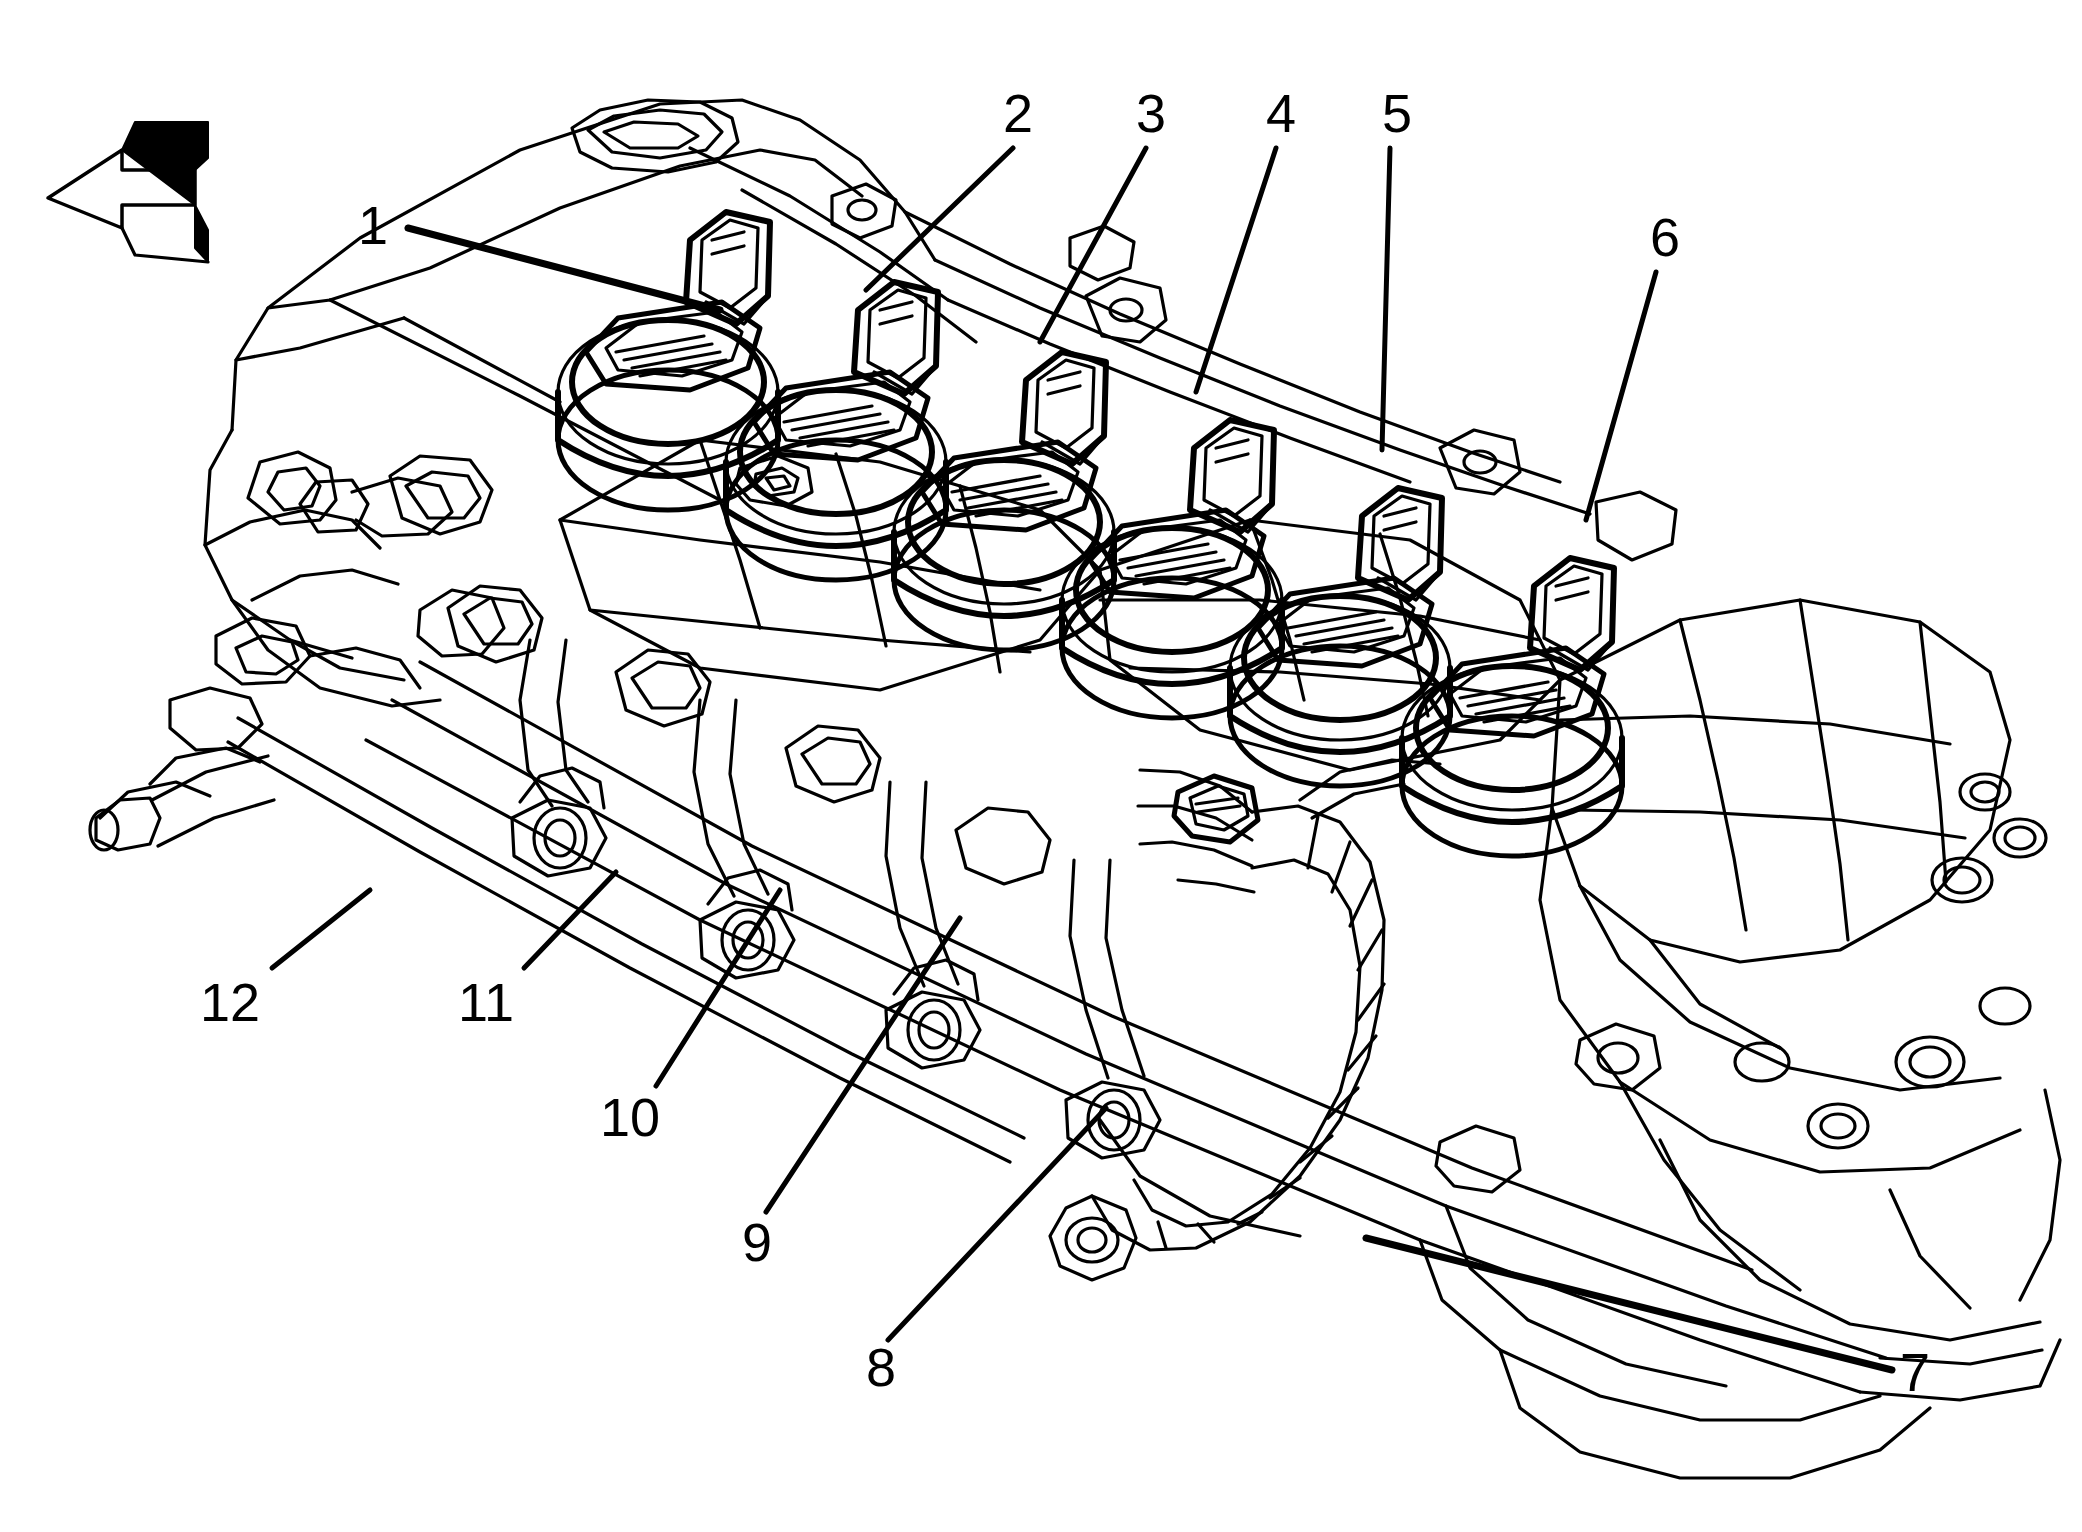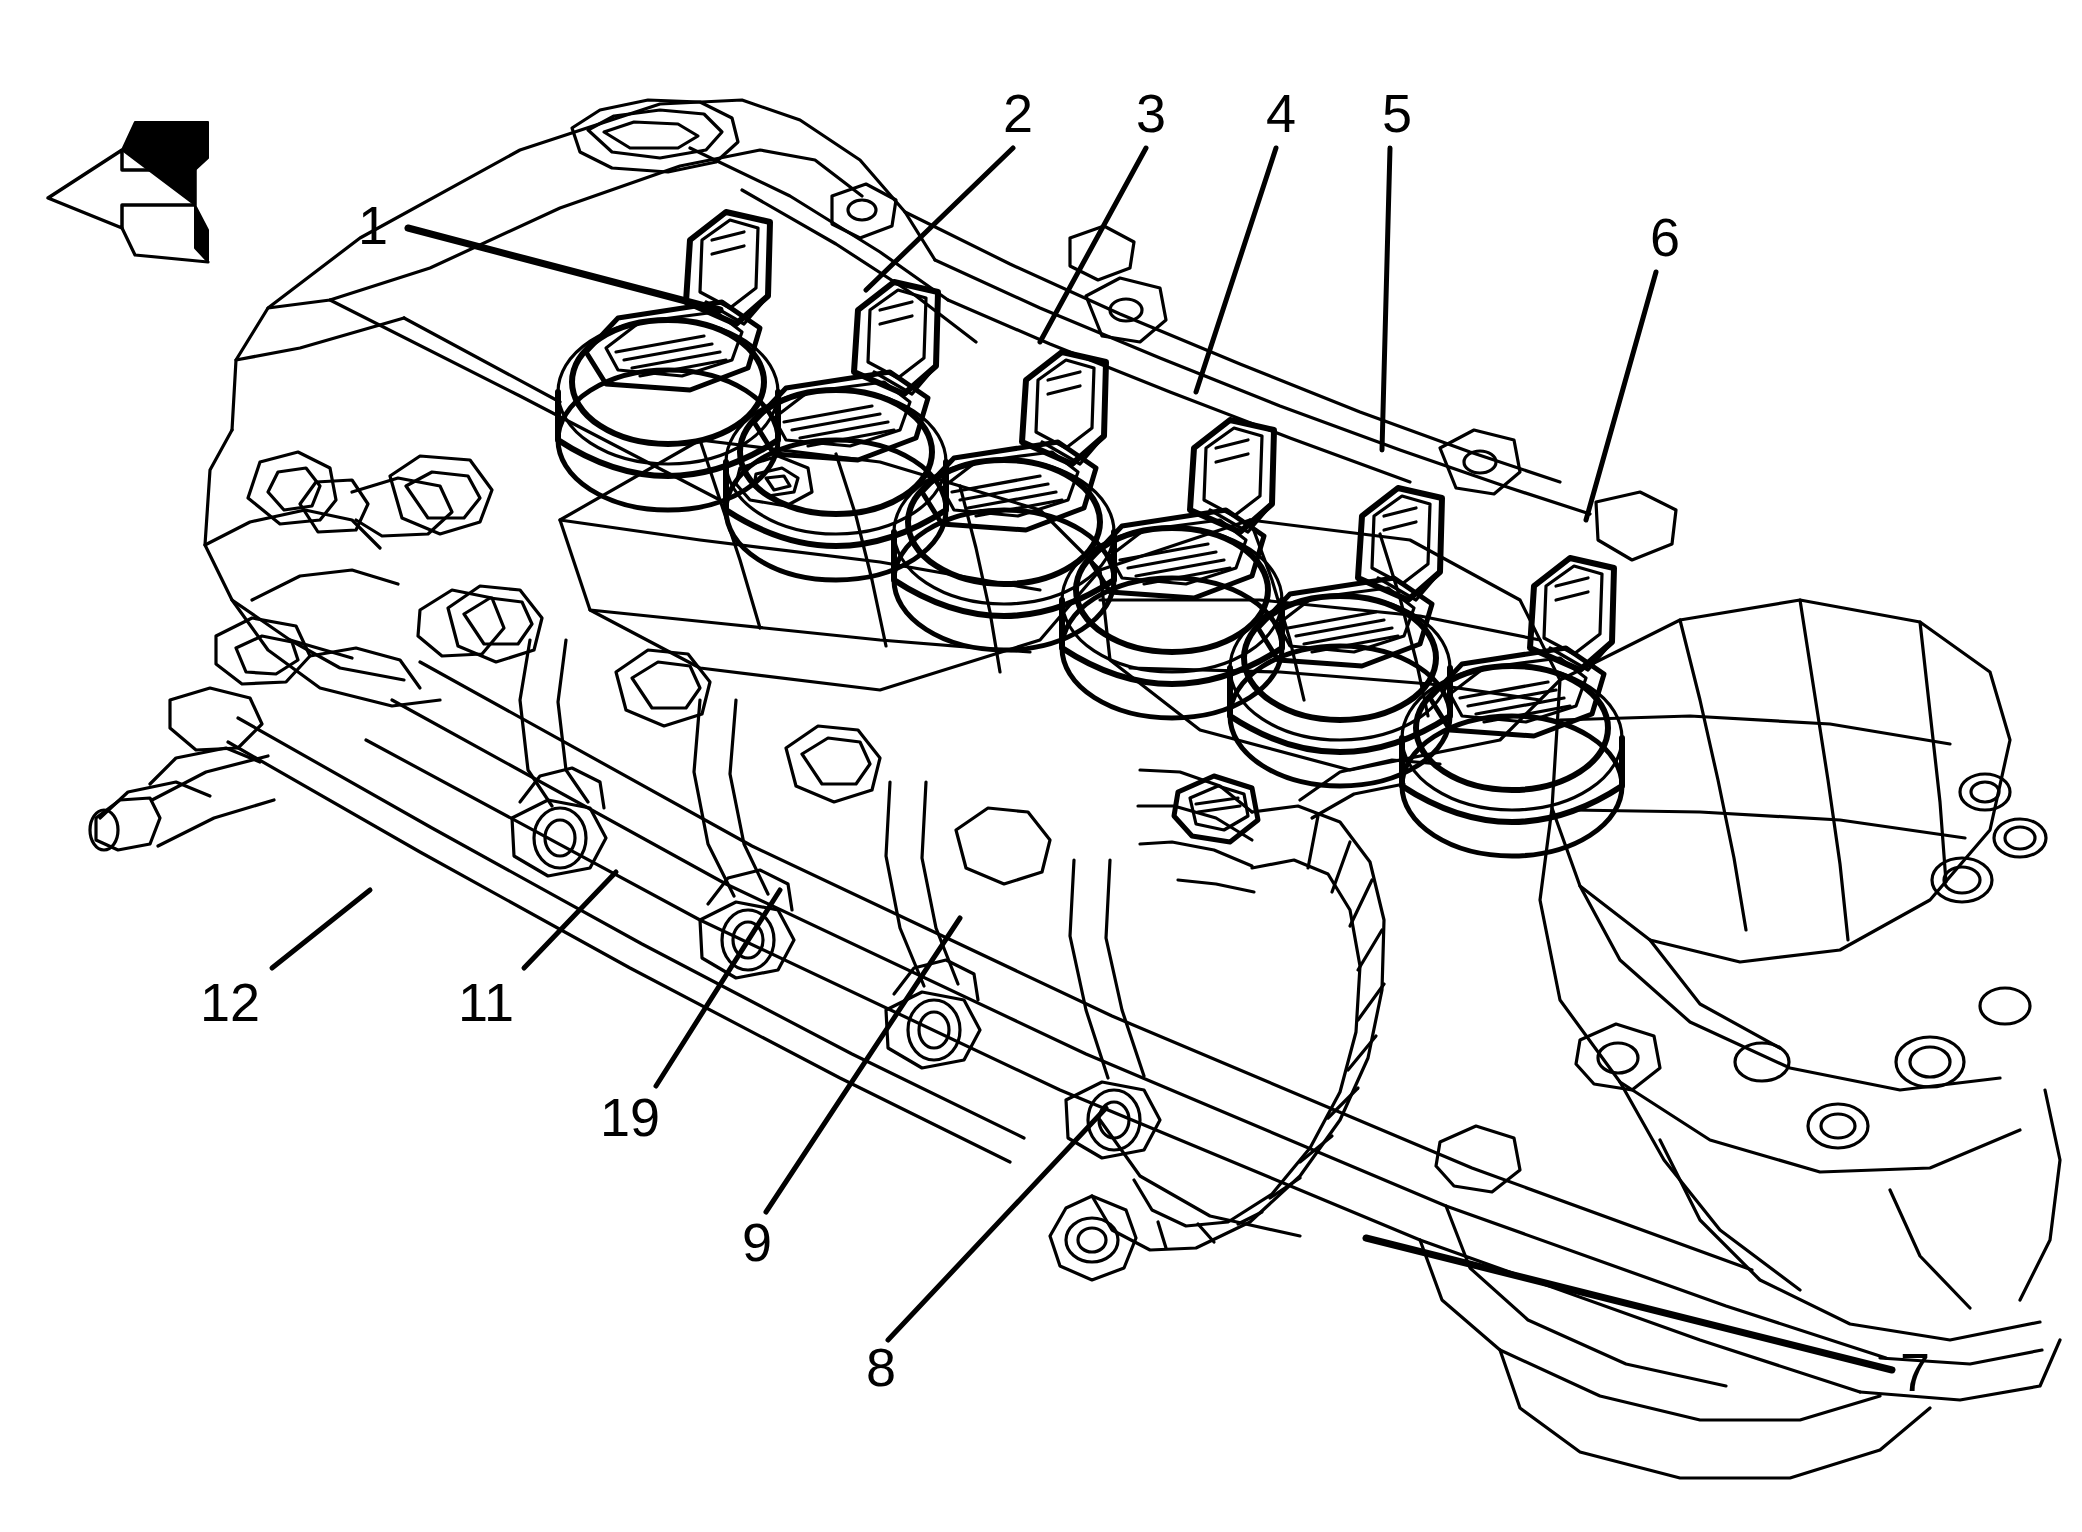--- a/index.html
+++ b/index.html
@@ -356,17 +356,17 @@
 
   <div class="callout" style="left:358px;  top:198px;">1</div>
   <div class="callout" style="left:1003px; top:86px;">2</div>
   <div class="callout" style="left:1136px; top:86px;">3</div>
   <div class="callout" style="left:1266px; top:86px;">4</div>
   <div class="callout" style="left:1382px; top:86px;">5</div>
   <div class="callout" style="left:1650px; top:210px;">6</div>
   <div class="callout" style="left:1900px; top:1345px;">7</div>
   <div class="callout" style="left:866px;  top:1340px;">8</div>
   <div class="callout" style="left:742px;  top:1215px;">9</div>
-  <div class="callout" style="left:600px;  top:1090px;">19</div>
+  <div class="callout" style="left:600px;  top:1090px;">10</div>
   <div class="callout" style="left:458px;  top:975px;">11</div>
   <div class="callout" style="left:200px;  top:975px;">12</div>
 
 </div>
 
 </body></html>

